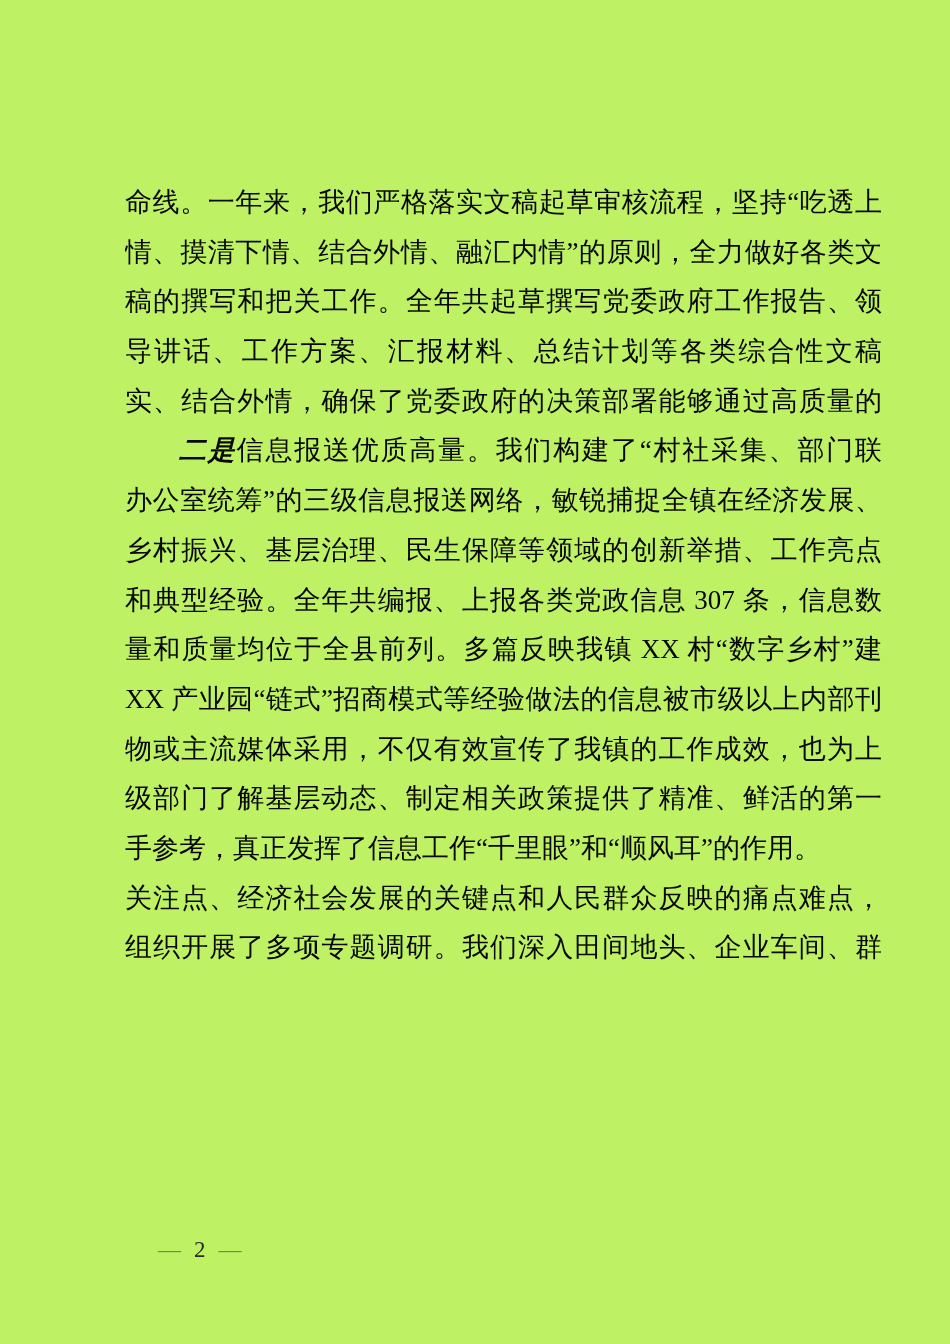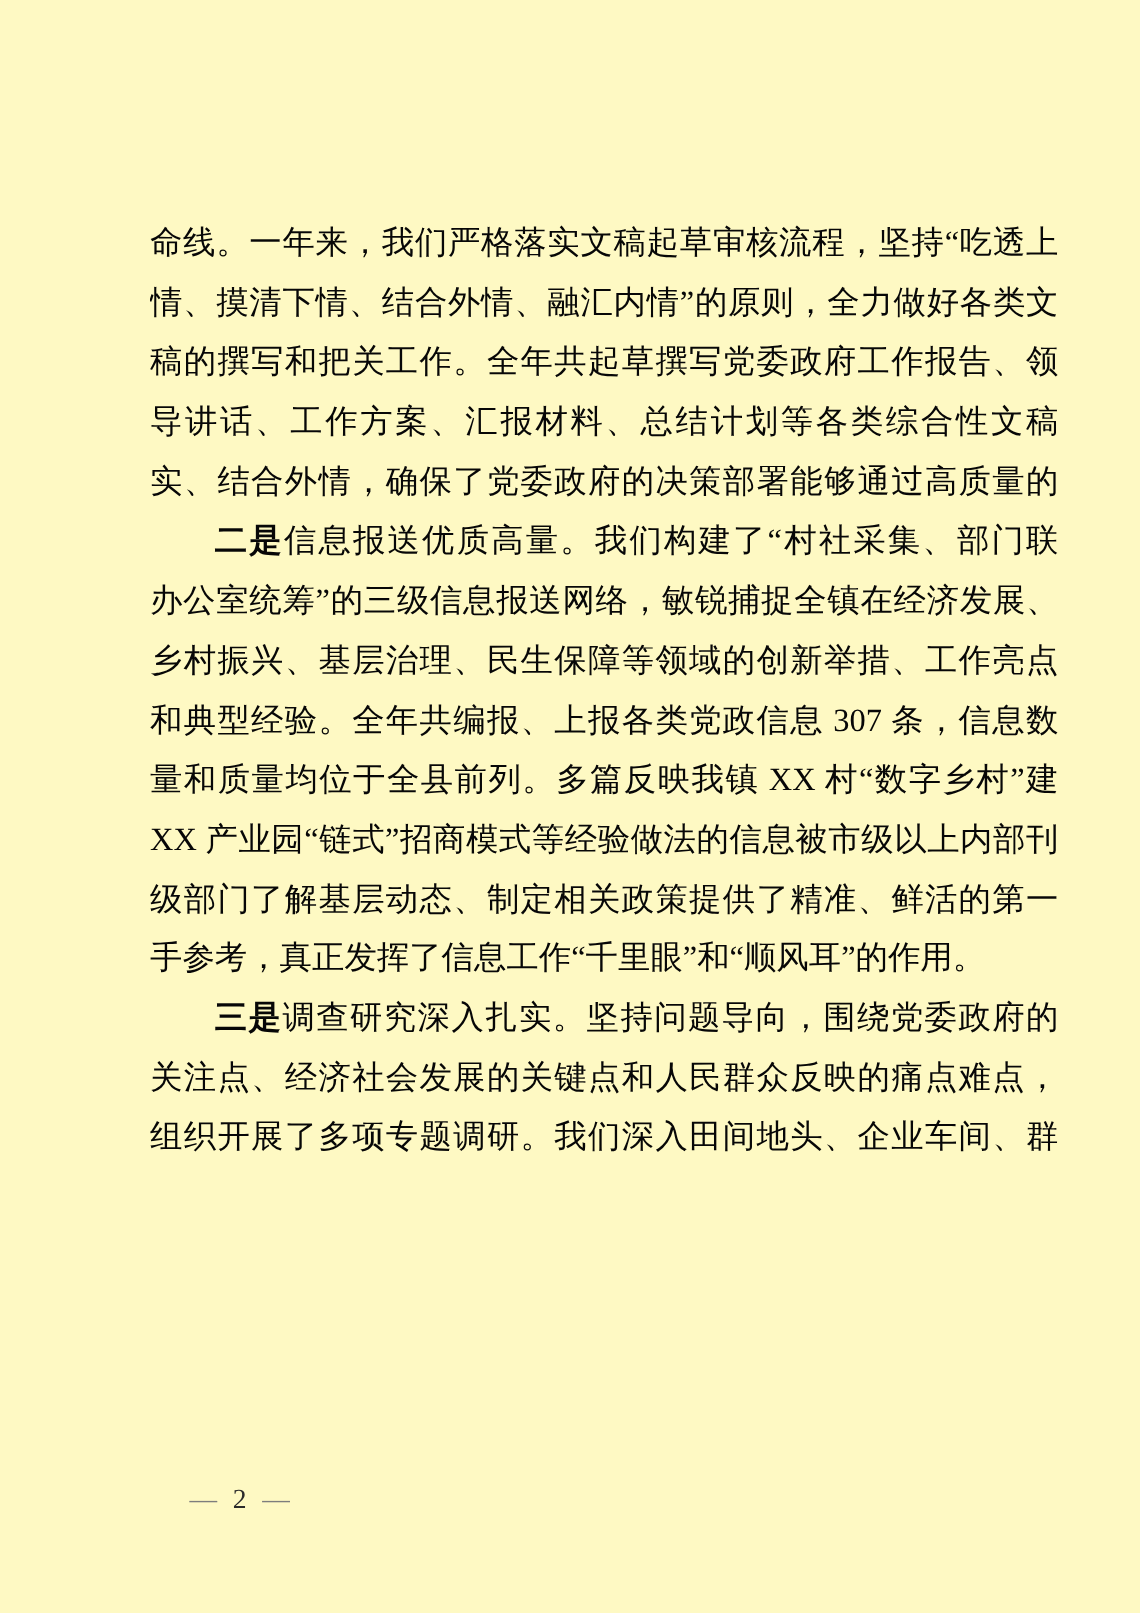--- a/index.html
+++ b/index.html
@@ -4,21 +4,21 @@
 <style>
   html, body {
     margin: 0;
     padding: 0;
     background: #ffffff;
   }
   .page {
     position: relative;
     width: 950px;
     height: 1344px;
-    background: #fef9c3;
+    background: #bef264;
     overflow: hidden;
     font-family: "Liberation Serif", "DejaVu Serif", serif;
     color: #000000;
   }
   .doc-body {
     position: absolute;
     left: 125px;
     top: 178px;
     width: 757px;
     font-size: 27px;
@@ -32,20 +32,21 @@
     overflow: hidden;
   }
   .line.fill {
     text-align-last: justify;
   }
   .line.indent {
     text-indent: 2em;
   }
   .line .bold {
     font-weight: bold;
+    font-style: italic;
   }
   .footer {
     position: absolute;
     left: 158px;
     top: 1233px;
     height: 32px;
     display: flex;
     align-items: center;
     font-size: 22px;
   }
@@ -70,23 +71,23 @@
       <div class="line fill"><span>情、摸清下情、结合外情、融汇内情”的原则，全力做好各类文</span></div>
       <div class="line fill"><span>稿的撰写和把关工作。全年共起草撰写党委政府工作报告、领</span></div>
       <div class="line fill"><span>导讲话、工作方案、汇报材料、总结计划等各类综合性文稿</span></div>
       <div class="line fill"><span>实、结合外情，确保了党委政府的决策部署能够通过高质量的</span></div>
       <div class="line fill indent"><span class="bold">二是</span><span>信息报送优质高量。我们构建了“村社采集、部门联审、</span></div>
       <div class="line fill"><span>办公室统筹”的三级信息报送网络，敏锐捕捉全镇在经济发展、</span></div>
       <div class="line fill"><span>乡村振兴、基层治理、民生保障等领域的创新举措、工作亮点</span></div>
       <div class="line fill"><span>和典型经验。全年共编报、上报各类党政信息 307 条，信息数</span></div>
       <div class="line fill"><span>量和质量均位于全县前列。多篇反映我镇 XX 村“数字乡村”建设、</span></div>
       <div class="line fill"><span>XX 产业园“链式”招商模式等经验做法的信息被市级以上内部刊</span></div>
+      <div class="line fill"><span>物或主流媒体采用，不仅有效宣传了我镇的工作成效，也为上</span></div>
       <div class="line fill"><span>级部门了解基层动态、制定相关政策提供了精准、鲜活的第一</span></div>
       <div class="line"><span>手参考，真正发挥了信息工作“千里眼”和“顺风耳”的作用。</span></div>
-      <div class="line fill indent"><span class="bold">三是</span><span>调查研究深入扎实。坚持问题导向，围绕党委政府的</span></div>
       <div class="line fill"><span>关注点、经济社会发展的关键点和人民群众反映的痛点难点，</span></div>
       <div class="line fill"><span>组织开展了多项专题调研。我们深入田间地头、企业车间、群</span></div>
     </div>
   <div class="footer">
     <span class="dash">—</span>
     <span class="pagenum">2</span>
     <span class="dash">—</span>
   </div>
 </div>
 

